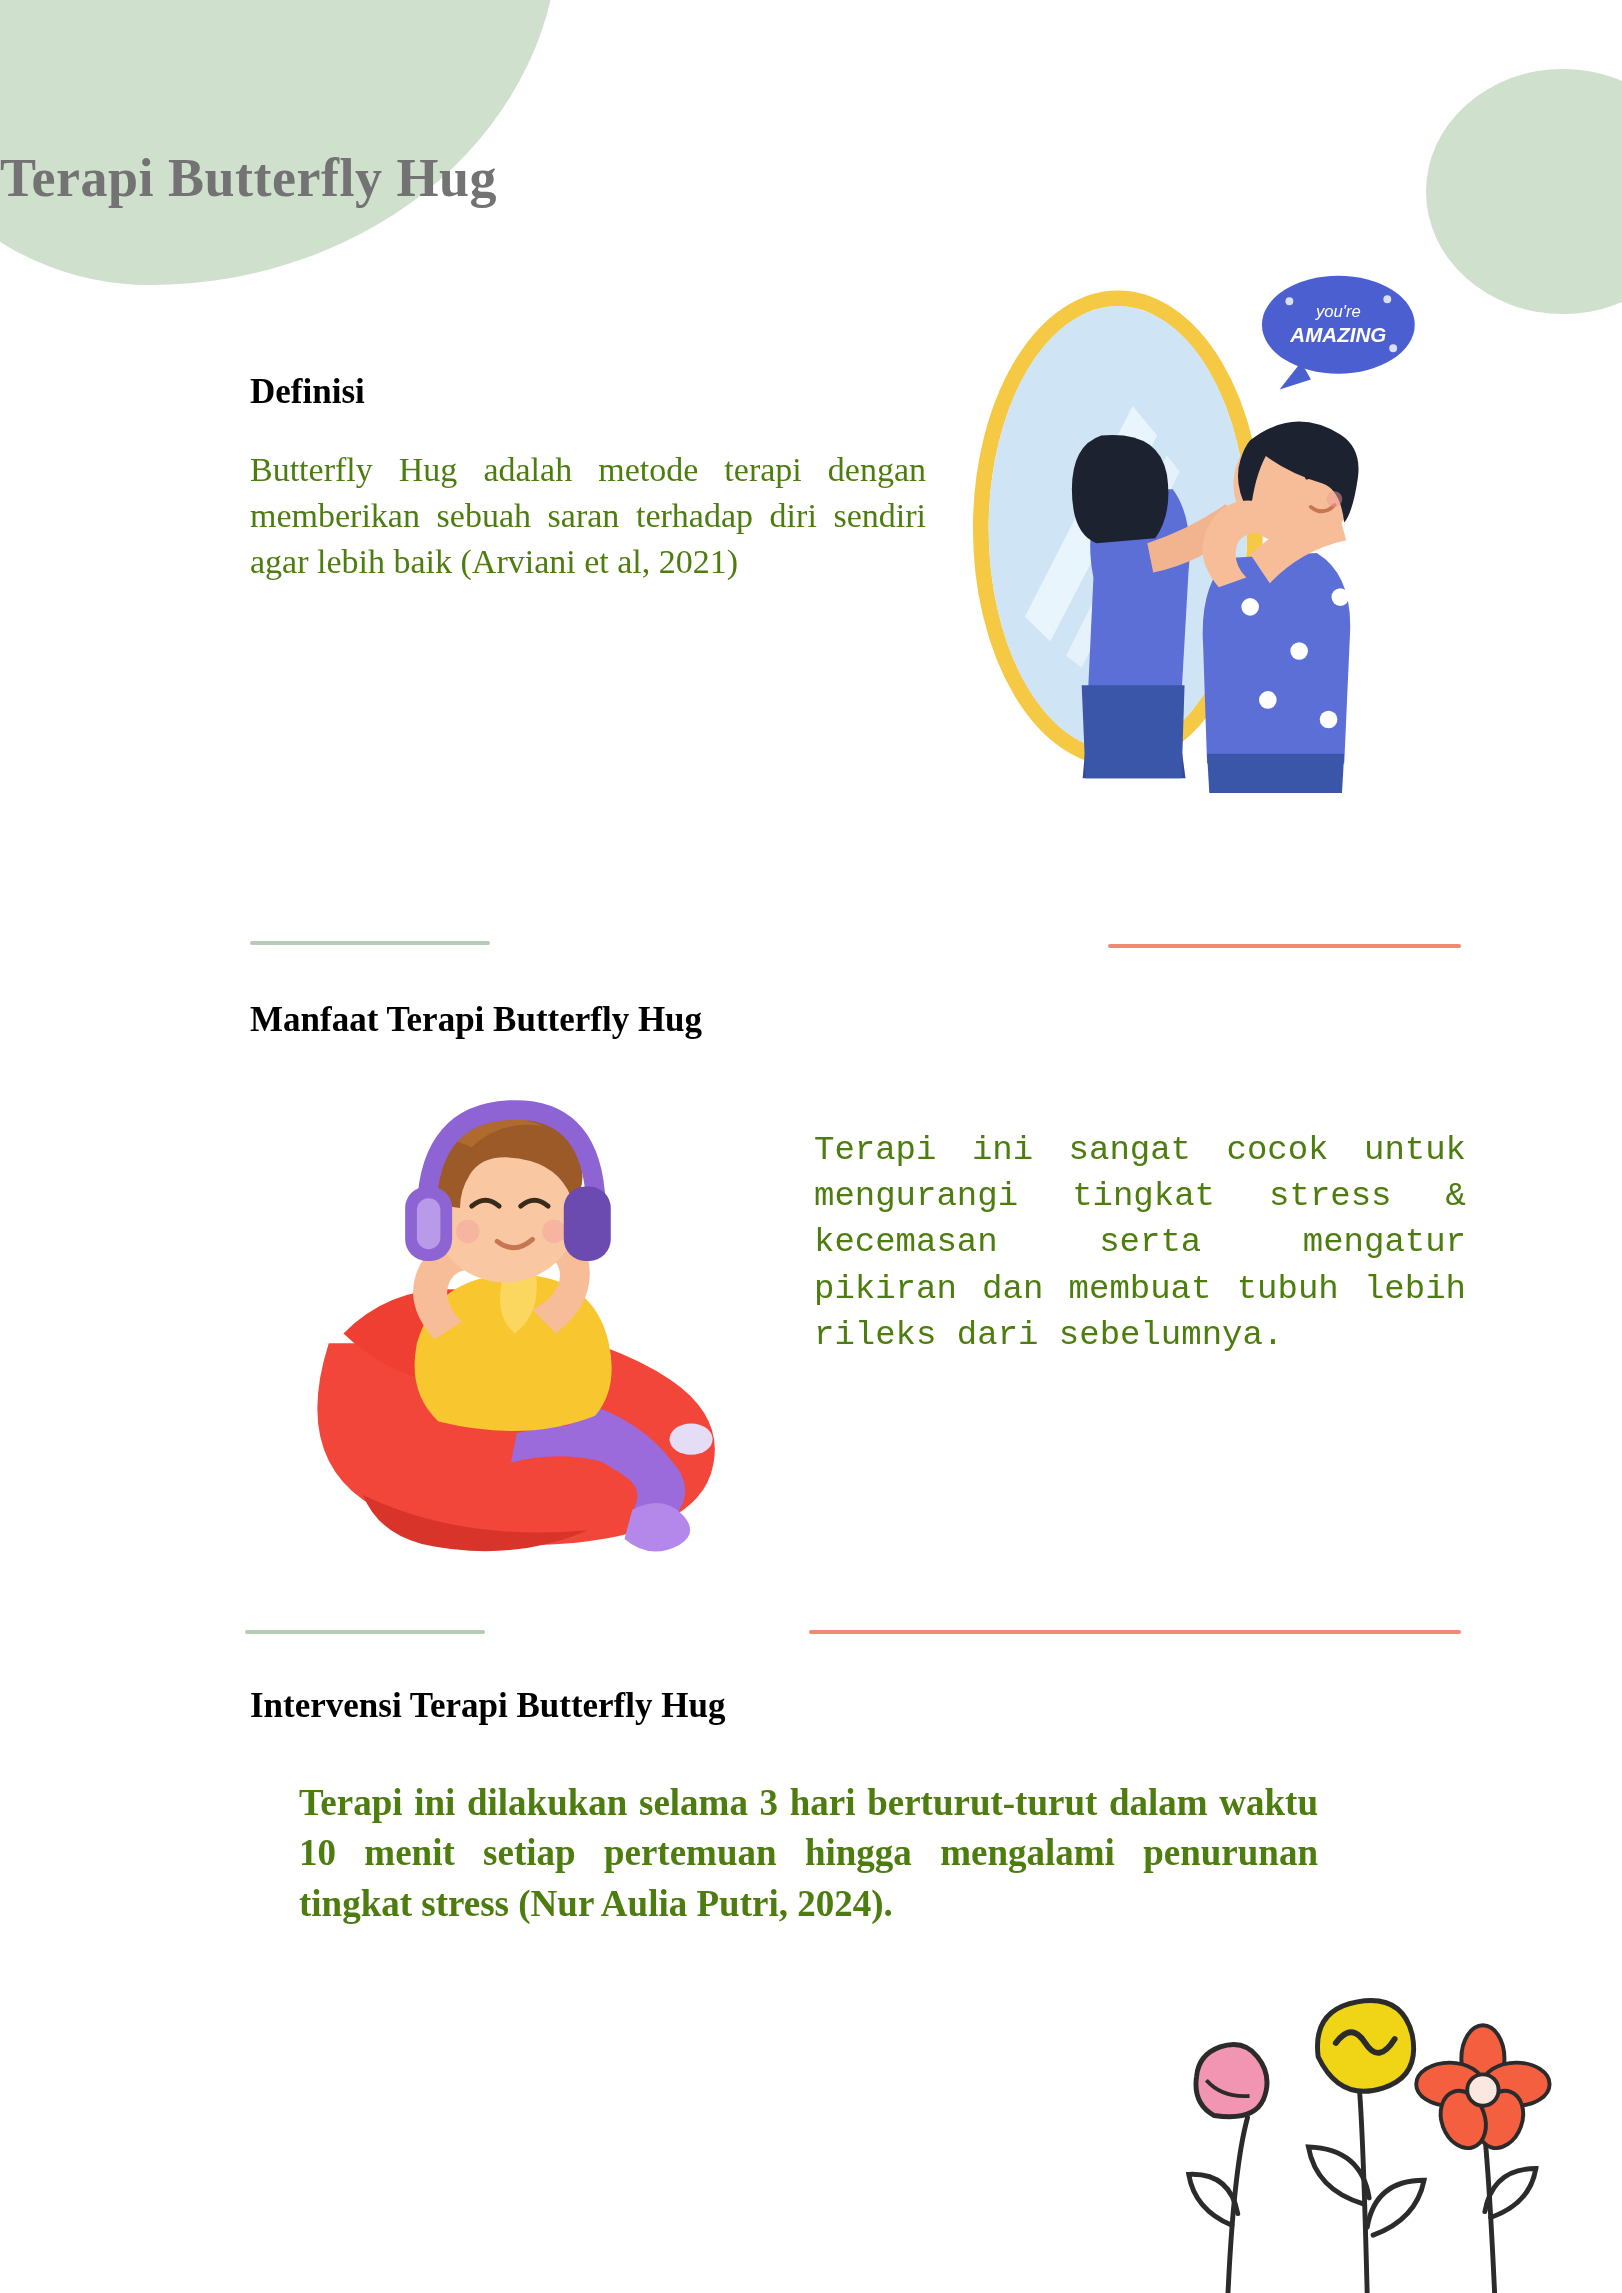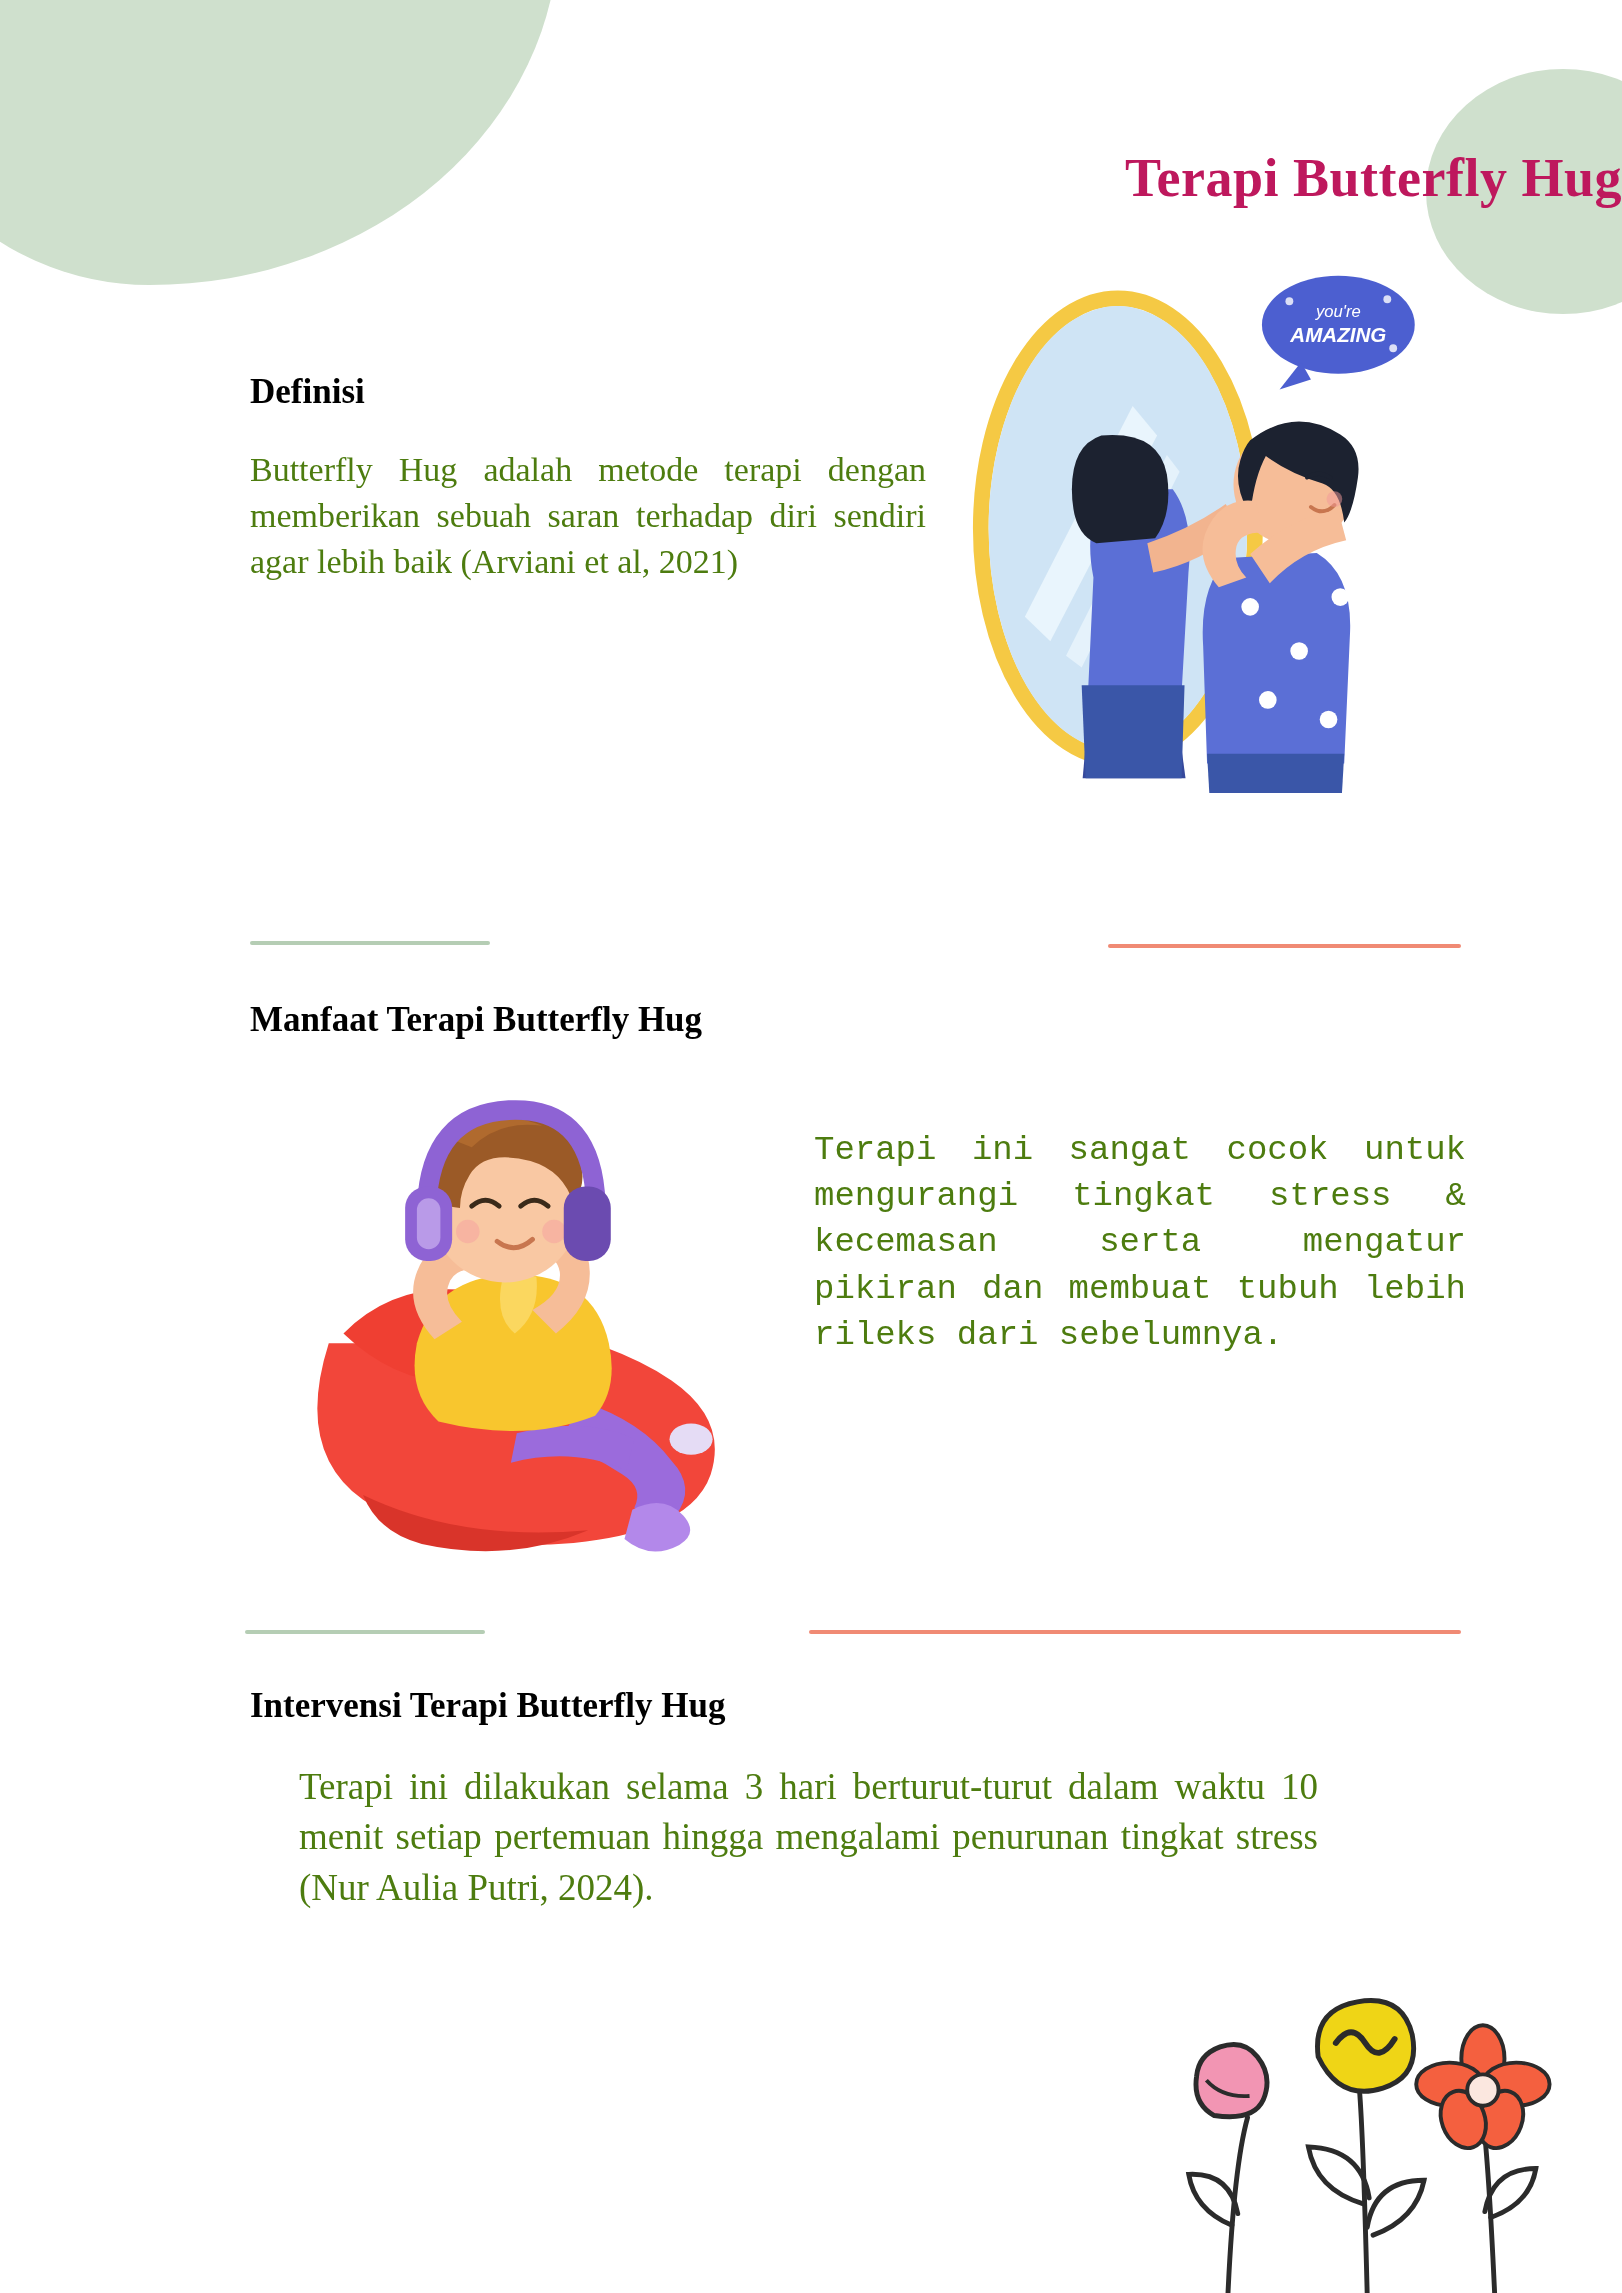--- a/index.html
+++ b/index.html
@@ -35,24 +35,24 @@
     background: #cfe0cd;
     border-radius: 50%;
   }
 
   
   .page-title {
     position: absolute;
     top: 147px;
     left: 0;
     width: 100%;
-    text-align: right;
+    text-align: left;
     font-size: 54px;
     font-weight: bold;
-    color: #be185d;
+    color: #737373;
     letter-spacing: 0.5px;
   }
 
   
   .section-one {
     position: absolute;
     top: 372px;
     left: 250px;
     width: 1132px;
   }
@@ -117,24 +117,25 @@
   }
 
   
   .section-three {
     position: absolute;
     top: 1686px;
     left: 250px;
     width: 1215px;
   }
   .sec3-body {
-    margin-top: 36px;
+    margin-top: 52px;
     margin-left: 49px;
     width: 1019px;
     font-size: 37px;
+    font-weight: bold;
   }
 
   
   .flowers {
     position: absolute;
     right: 39px;
     bottom: 0;
     width: 412px;
     height: 353px;
   }

